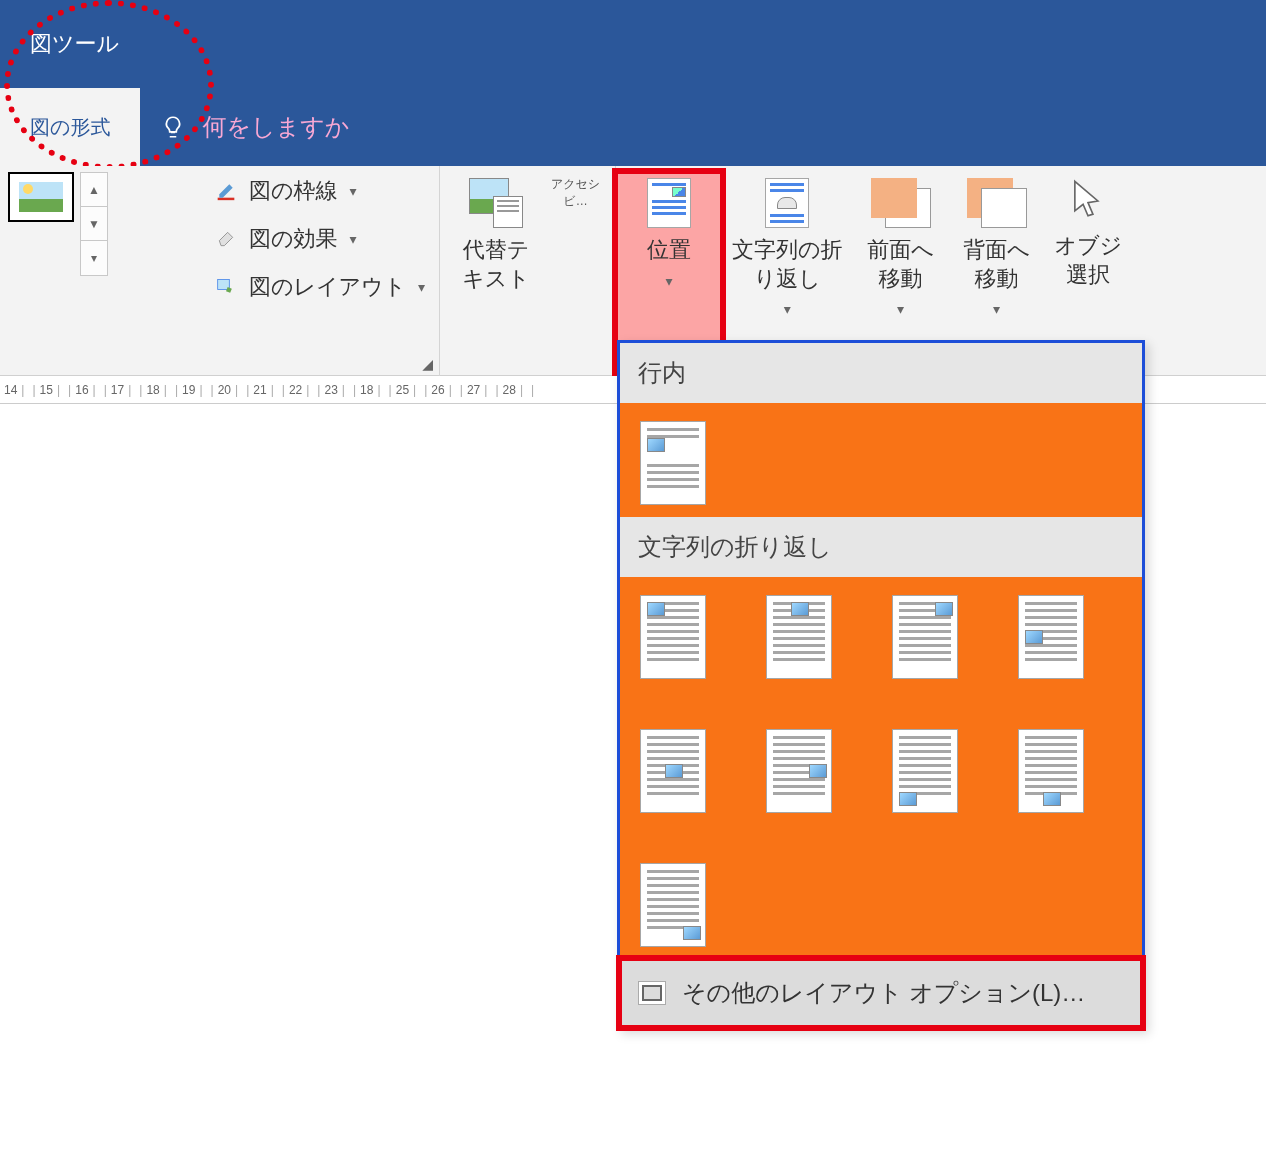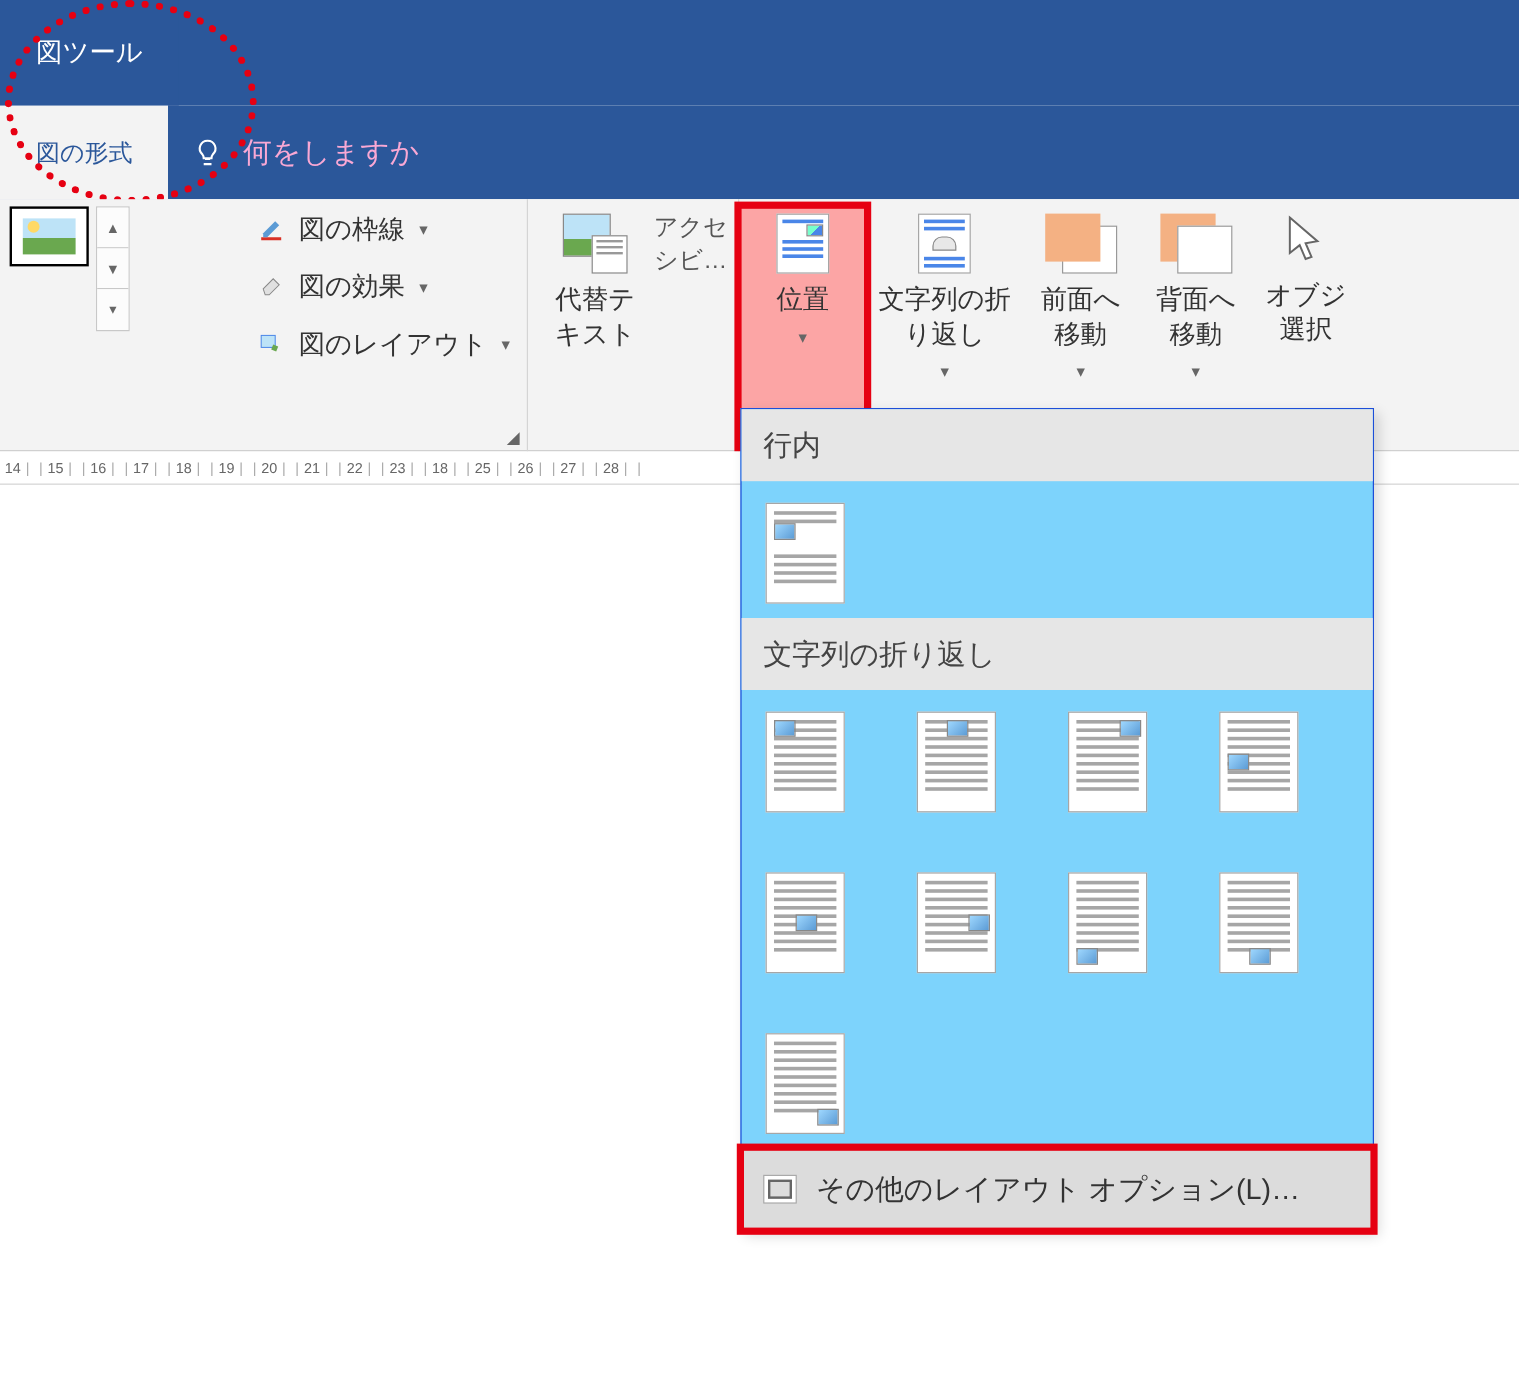--- a/index.html
+++ b/index.html
@@ -13,21 +13,21 @@
   .tellme { display:flex; align-items:center; padding: 0 20px; color:#f9a8d4; font-size:24px; gap:16px; }
   .bulb { width:26px; height:26px; }
   
   
   .dotted-circle { position:absolute; left:4px; top:0px; width:210px; height:170px; border:6px dotted #e60012; border-radius:50%; pointer-events:none; }
 
   
   .ribbon { background:#f3f3f3; border-bottom:1px solid #d0d0d0; height:210px; display:flex; align-items:flex-start; position:relative; }
   
   .group { border-right:1px solid #d4d4d4; height:210px; display:flex; flex-direction:row; justify-content:space-between; padding:6px 8px 4px 8px; }
-  .group-label { text-align:center; font-size:20px; color:#555; padding:4px 0 2px 0; position:relative;}
+  .group-label { text-align:center; font-size:12px; color:#555; padding:4px 0 2px 0; position:relative;}
   .launcher { position:absolute; right:6px; bottom:4px; font-size:14px; color:#666;}
   .thumb { width:66px; height:50px; background:#fff; border:2px solid #000; display:flex; align-items:center; justify-content:center; }
   .picture-mini { width:44px; height:30px; background:linear-gradient(to bottom, #bde3f7 0 55%, #6aa84f 55% 100%); position:relative;}
   .sun { position:absolute; width:10px; height:10px; background:#ffd966; border-radius:50%; top:2px; left:4px;}
   
   .spin-col { display:flex; flex-direction:column; border:1px solid #c8c8c8; }
   .spin-col .sbtn { width:26px; height:34px; display:flex; align-items:center; justify-content:center; background:#fcfcfc; border-bottom:1px solid #c8c8c8; color:#666; font-size:12px;}
   .spin-col .sbtn:last-child{border-bottom:none;}
   
   .menu-list { display:flex; flex-direction:column; gap:14px; padding-top:2px; }
@@ -50,21 +50,21 @@
   .stack { position:relative; width:60px; height:50px; }
   .stack .a{position:absolute; left:0; top:0;}
   .stack .b{position:absolute; right:0; bottom:0;}
   
   
   .ruler { height:28px; background:#fff; border-bottom:1px solid #ccc; display:flex; align-items:center; font-size:12px; color:#666; padding-left:4px; gap:0; overflow:hidden;}
   .ruler .tick { display:flex; align-items:center; }
   .ruler .tick .bar{color:#aaa; padding:0 4px;}
   
   
-  .dropdown { position:absolute; left:617px; top:340px; width:528px; background:#7dd3fc; border:1px solid #1d4ed8; box-shadow:4px 4px 10px rgba(0,0,0,.15); }
+  .dropdown { position:absolute; left:617px; top:340px; width:528px; background:#f97316; border:3px solid #1d4ed8; box-shadow:4px 4px 10px rgba(0,0,0,.15); }
   .dd-header { background:#e6e6e6; padding:14px 18px; font-size:24px; color:#444; font-weight:500;}
   .dd-body { padding:18px 20px 12px 20px; display:flex; flex-wrap:wrap; gap:50px 60px; }
   .pos-thumb { width:66px; height:84px; background:#fff; border:1px solid #a6a6a6; display:flex; flex-direction:column; padding:6px; gap:4px; position:relative;}
   .pos-thumb .l{height:3px;background:#a6a6a6;}
   .pos-thumb .imgm{width:18px;height:14px;border:1px solid #888;background:linear-gradient(135deg,#9fd8ff,#5b9bd5);position:absolute;}
   .dd-footer { background:#dcdcdc; padding:18px 22px; font-size:24px; color:#333; display:flex; align-items:center; gap:20px;}
   .dd-footer.red-box{}
   .sq-icon{width:20px;height:16px;border:2px solid #666;box-shadow:0 0 0 3px #fff, 0 0 0 4px #aaa;}
   
   .doc-area { height:740px; background:#fff; }

